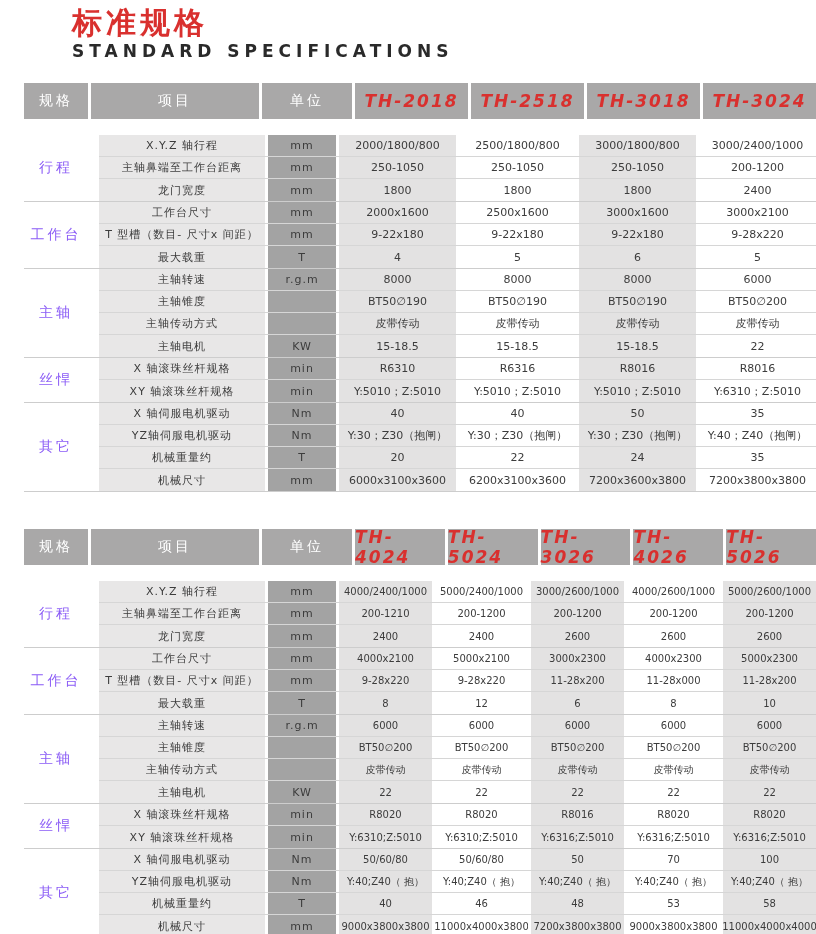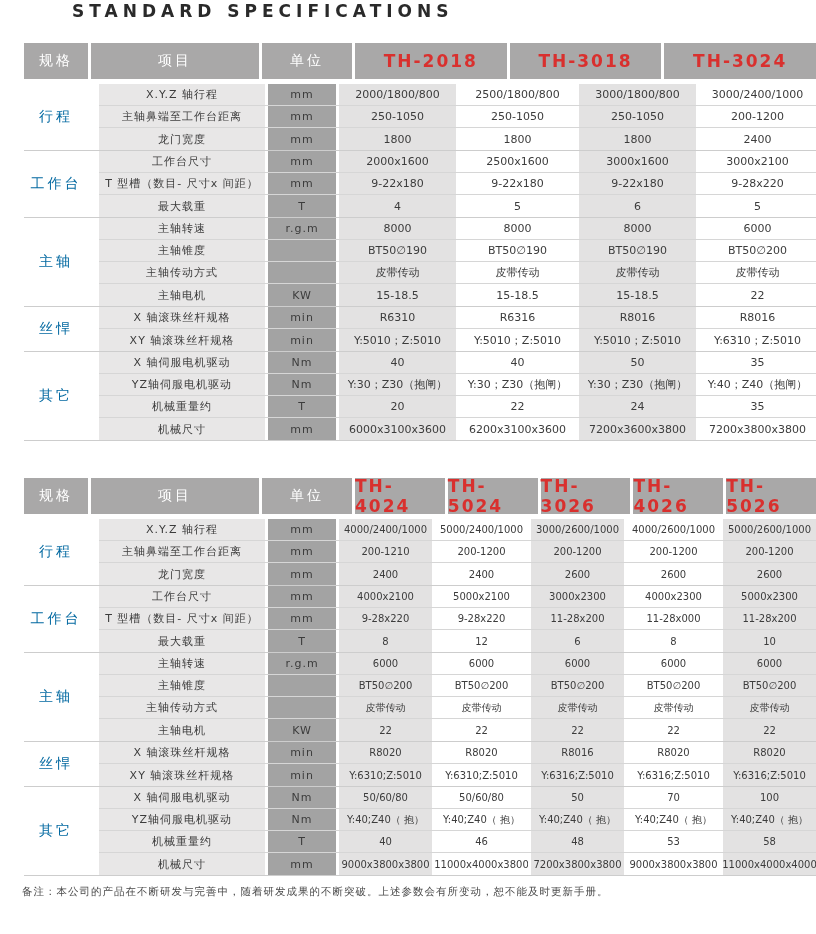--- a/index.html
+++ b/index.html
@@ -29,36 +29,36 @@
   .title-en{
     margin:1px 0 16px 72px;
     font-size:17px;font-weight:600;letter-spacing:5px;color:#2a2a2a;
   }
 
   
   .spec-table{width:792px;margin-left:24px;}
   .spec-table.first{margin-top:22px;}
   .spec-table.second{margin-top:37px;}
 
-  .thead{display:flex;gap:3px;height:36px;margin-bottom:5px;}
+  .thead{display:flex;gap:3px;height:36px;margin-bottom:16px;}
   .th{
     background:var(--header-gray);color:#fff;
     display:flex;align-items:center;justify-content:center;
     font-size:14px;letter-spacing:3px;
   }
   .th-spec{width:64px;}
   .th-item{width:168px;}
   .th-unit{width:90px;}
-  .th-model{flex:1;color:var(--accent-red);font-weight:bold;font-size:17px;letter-spacing:2px;}
+  .th-model{flex:1;color:var(--accent-red);font-weight:bold;font-size:17px;letter-spacing:2px;font-style:italic;}
 
   .group{display:flex;border-bottom:1px solid var(--line);}
   .group-label{
     width:64px;margin-right:3px;flex:none;background:#fff;
     display:flex;align-items:center;justify-content:center;
-    font-size:14px;letter-spacing:3px;color:#0369a1;
+    font-size:14px;letter-spacing:3px;color:#8b5cf6;
   }
   .group-rows{flex:1;min-width:0;padding-left:8px;}
   .row{display:flex;gap:3px;height:22px;}
   .group-rows .row:not(:last-child){border-bottom:1px solid #d6d6d6;}
   .cell{
     display:flex;align-items:center;justify-content:center;
     font-size:11px;color:var(--text);white-space:nowrap;overflow:hidden;
   }
   .cell.item{width:166px;flex:none;background:var(--item-bg);letter-spacing:1px;}
   .cell.unit{width:68px;flex:none;background:#a3a3a3;letter-spacing:1px;}
@@ -69,28 +69,30 @@
   
   .footnote{
     margin:9px 0 0 22px;
     font-size:10.5px;letter-spacing:1px;color:#4a4a4a;
   }
 </style>
 </head>
 <body>
 
 <div class="page">
+  <div class="title-cn">标准规格</div>
   <div class="title-en">STANDARD SPECIFICATIONS</div>
 
   <div class="spec-table first">
       <div class="thead">
         <div class="th th-spec">规格</div>
         <div class="th th-item">项目</div>
         <div class="th th-unit">单位</div>
         <div class="th th-model">TH-2018</div>
+        <div class="th th-model">TH-2518</div>
         <div class="th th-model">TH-3018</div>
         <div class="th th-model">TH-3024</div>
       </div>
       <div class="group">
         <div class="group-label">行程</div>
         <div class="group-rows">
           <div class="row">
             <div class="cell item">X.Y.Z 轴行程</div>
             <div class="cell unit">mm</div>
             <div class="cell value stripe">2000/1800/800</div>

